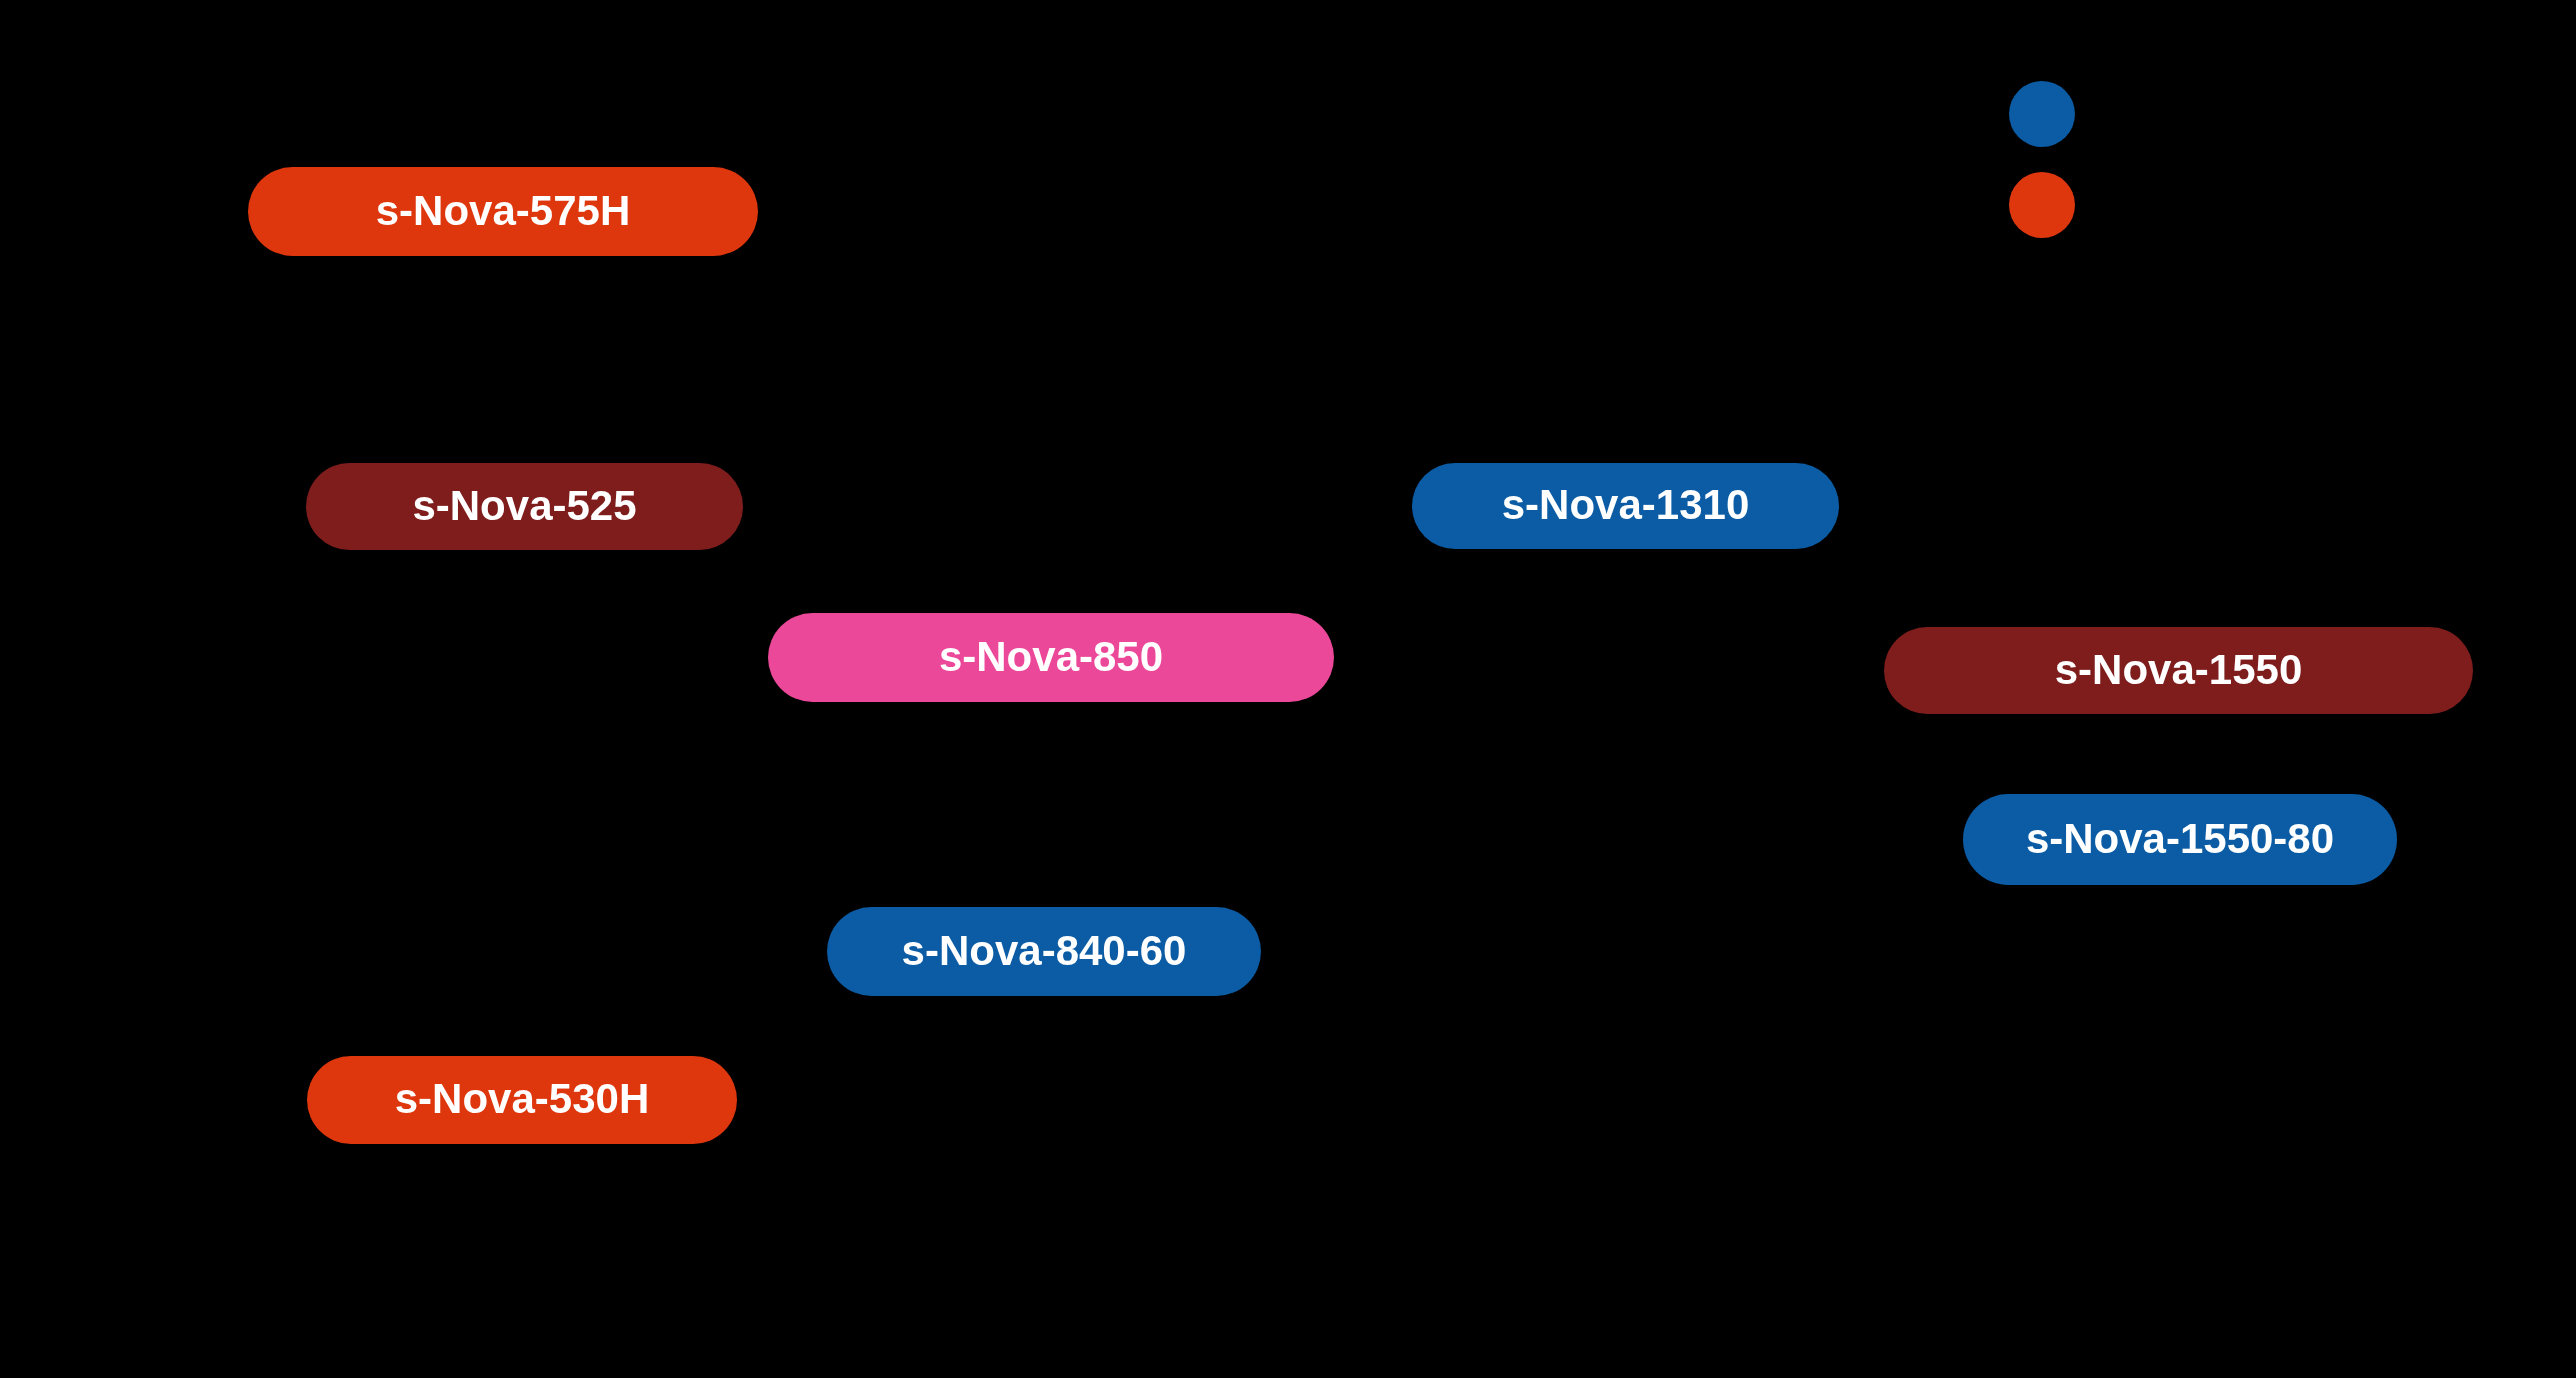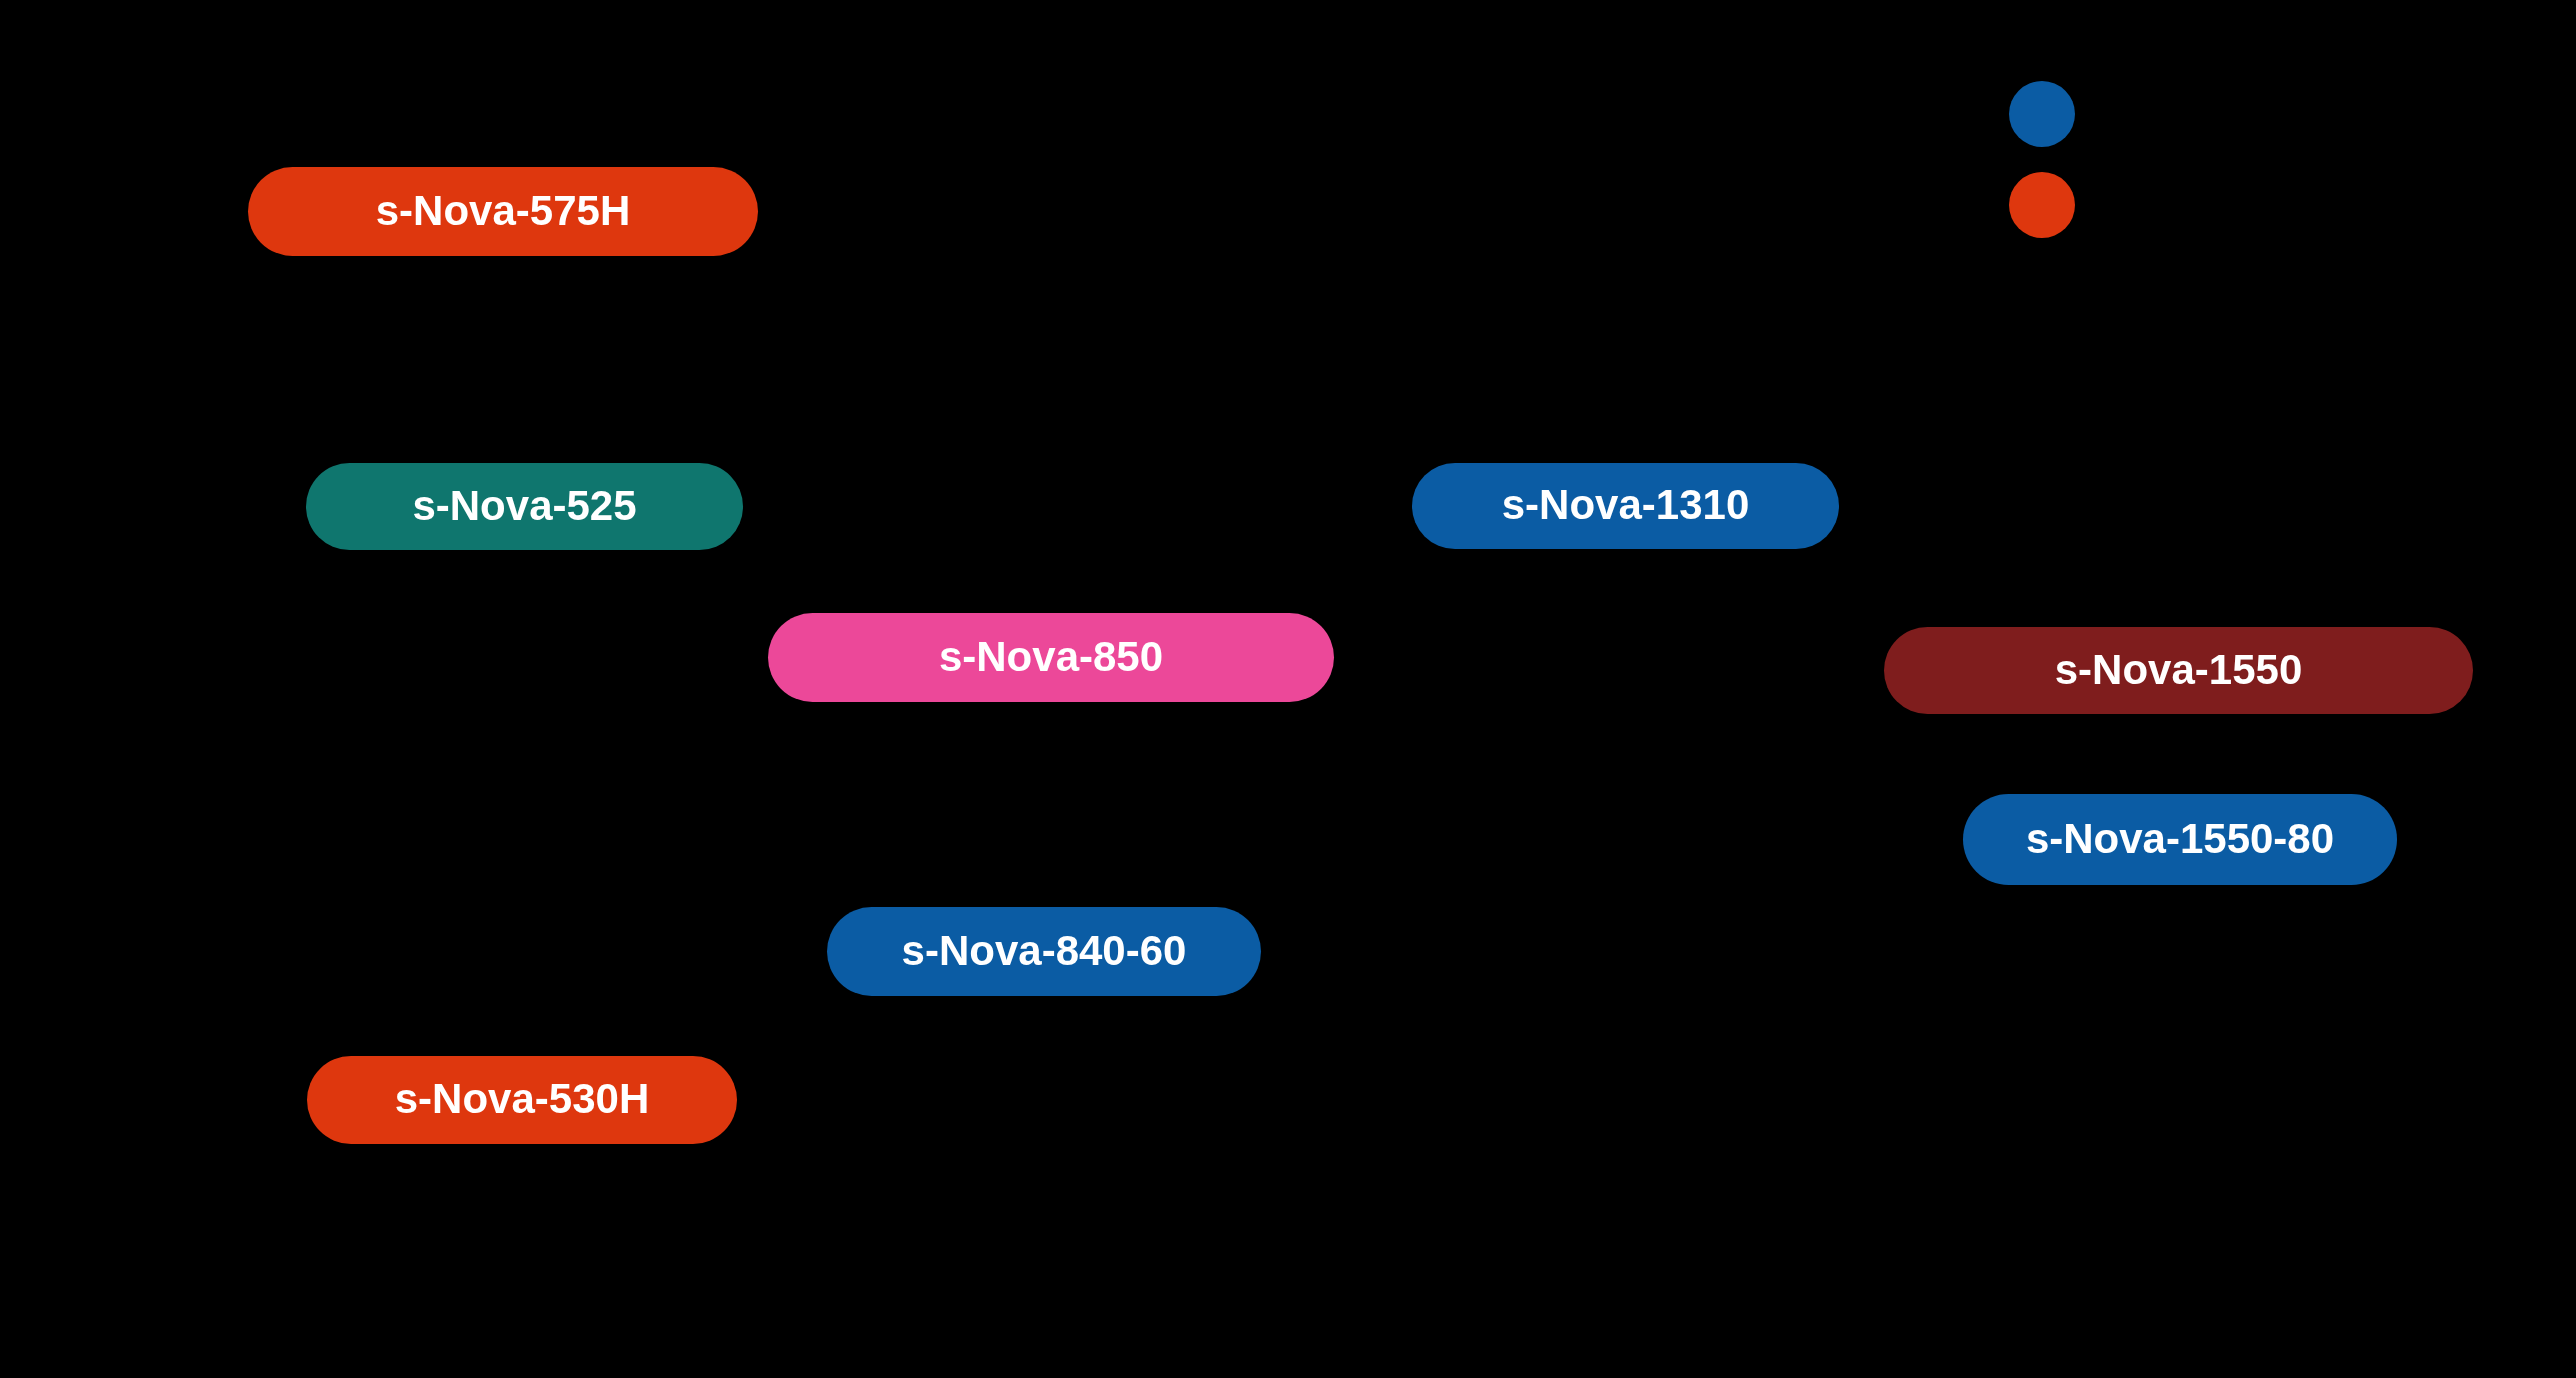--- a/index.html
+++ b/index.html
@@ -46,21 +46,21 @@
 
   <div class="pill" style="left: 248px; top: 167px; width: 510px; height: 89px; background: rgb(222, 55, 14);" title="s-Nova-575H">
     <span class="pill-label">s-Nova-575H</span>
   </div>
 
 
   <div class="pill" style="left: 307px; top: 1056px; width: 430px; height: 88px; background: rgb(222, 55, 14);" title="s-Nova-530H">
     <span class="pill-label">s-Nova-530H</span>
   </div>
 
-  <div class="pill" style="left: 306px; top: 463px; width: 437px; height: 87px; background: #0f766e; text-align: center;" title="s-Nova-525">
+  <div class="pill" style="left: 306px; top: 463px; width: 437px; height: 87px; background: #7f1d1d; text-align: center;" title="s-Nova-525">
     <span class="pill-label">s-Nova-525</span>
   </div>
 
   <div class="pill" style="left: 768px; top: 613px; width: 566px; height: 89px; background: #ec4899;" title="s-Nova-850">
     <span class="pill-label">s-Nova-850</span>
   </div>
 
   <div class="pill" style="left: 1412px; top: 463px; width: 427px; height: 86px; background: rgb(11, 92, 164);" title="s-Nova-1310">
     <span class="pill-label">s-Nova-1310</span>
   </div>

